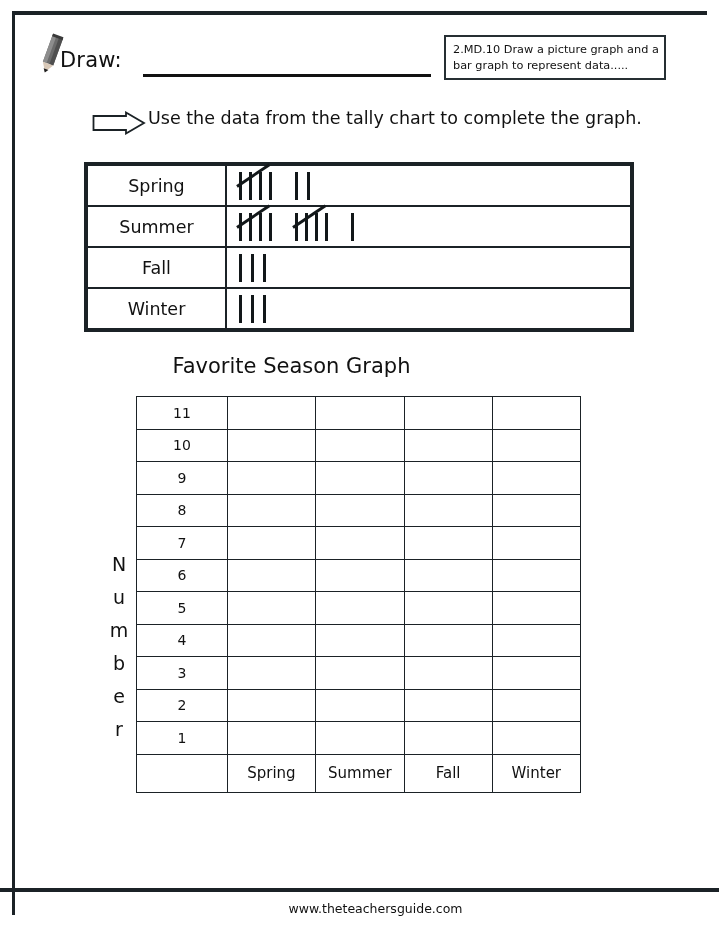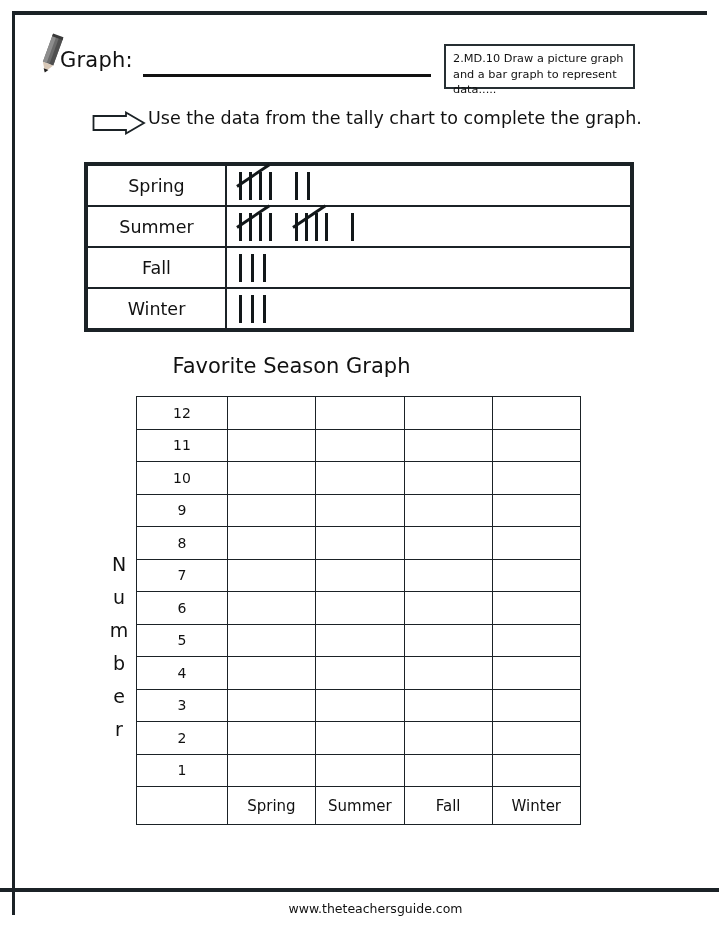--- a/index.html
+++ b/index.html
@@ -75,22 +75,22 @@
     top: 44px;
     width: 288px;
     height: 3px;
     background: #111;
   }
 
   
   .std-box {
     position: absolute;
     left: 444px;
-    top: 44px;
-    width: 191px;
+    top: 35px;
+    width: 222px;
     height: 45px;
     border: 2px solid #262f33;
     background: #fff;
     box-sizing: border-box;
     padding: 5px 1px 0 7px;
   }
   .std-text {
     font-size: 11.3px;
     line-height: 15.5px;
     color: #111;
@@ -258,21 +258,21 @@
     <svg class="pencil" viewBox="0 0 36 44">
       <g transform="rotate(20 18 22)">
         <rect x="13" y="3" width="11" height="29" fill="#6b6b6b"></rect>
         <rect x="13" y="3" width="4" height="29" fill="#8d8d8d"></rect>
         <rect x="20" y="3" width="4" height="29" fill="#4f4f4f"></rect>
         <polygon points="13,32 24,32 18.5,41" fill="#d9c9b8"></polygon>
         <polygon points="16,38 21,38 18.5,41.5" fill="#1d1d1d"></polygon>
         <rect x="13" y="2" width="11" height="3" fill="#3a3a3a"></rect>
       </g>
     </svg>
-    <div class="name-label">Graph:</div>
+    <div class="name-label">Draw:</div>
     <div class="name-blank"></div>
   </div>
 
   <div class="std-box">
     <div class="std-text">2.MD.10 Draw a picture graph and a bar graph to represent data.....</div>
   </div>
 
   <div class="dir-row">
     <svg class="arrow" viewBox="0 0 54 24">
       <polygon points="1.5,5 34,5 34,1.5 52,12 34,22.5 34,19 1.5,19" fill="#ffffff" stroke="#1b2226" stroke-width="1.8" stroke-linejoin="miter"></polygon>
@@ -361,27 +361,20 @@
       <span>m</span>
       <span>b</span>
       <span>e</span>
       <span>r</span>
     </div>
 
   <div class="grid">
     <table>
       <tbody>
           <tr>
-            <td class="ycell">12</td>
-            <td class="bcell"></td>
-            <td class="bcell"></td>
-            <td class="bcell"></td>
-            <td class="bcell"></td>
-          </tr>
-          <tr>
             <td class="ycell">11</td>
             <td class="bcell"></td>
             <td class="bcell"></td>
             <td class="bcell"></td>
             <td class="bcell"></td>
           </tr>
           <tr>
             <td class="ycell">10</td>
             <td class="bcell"></td>
             <td class="bcell"></td>

